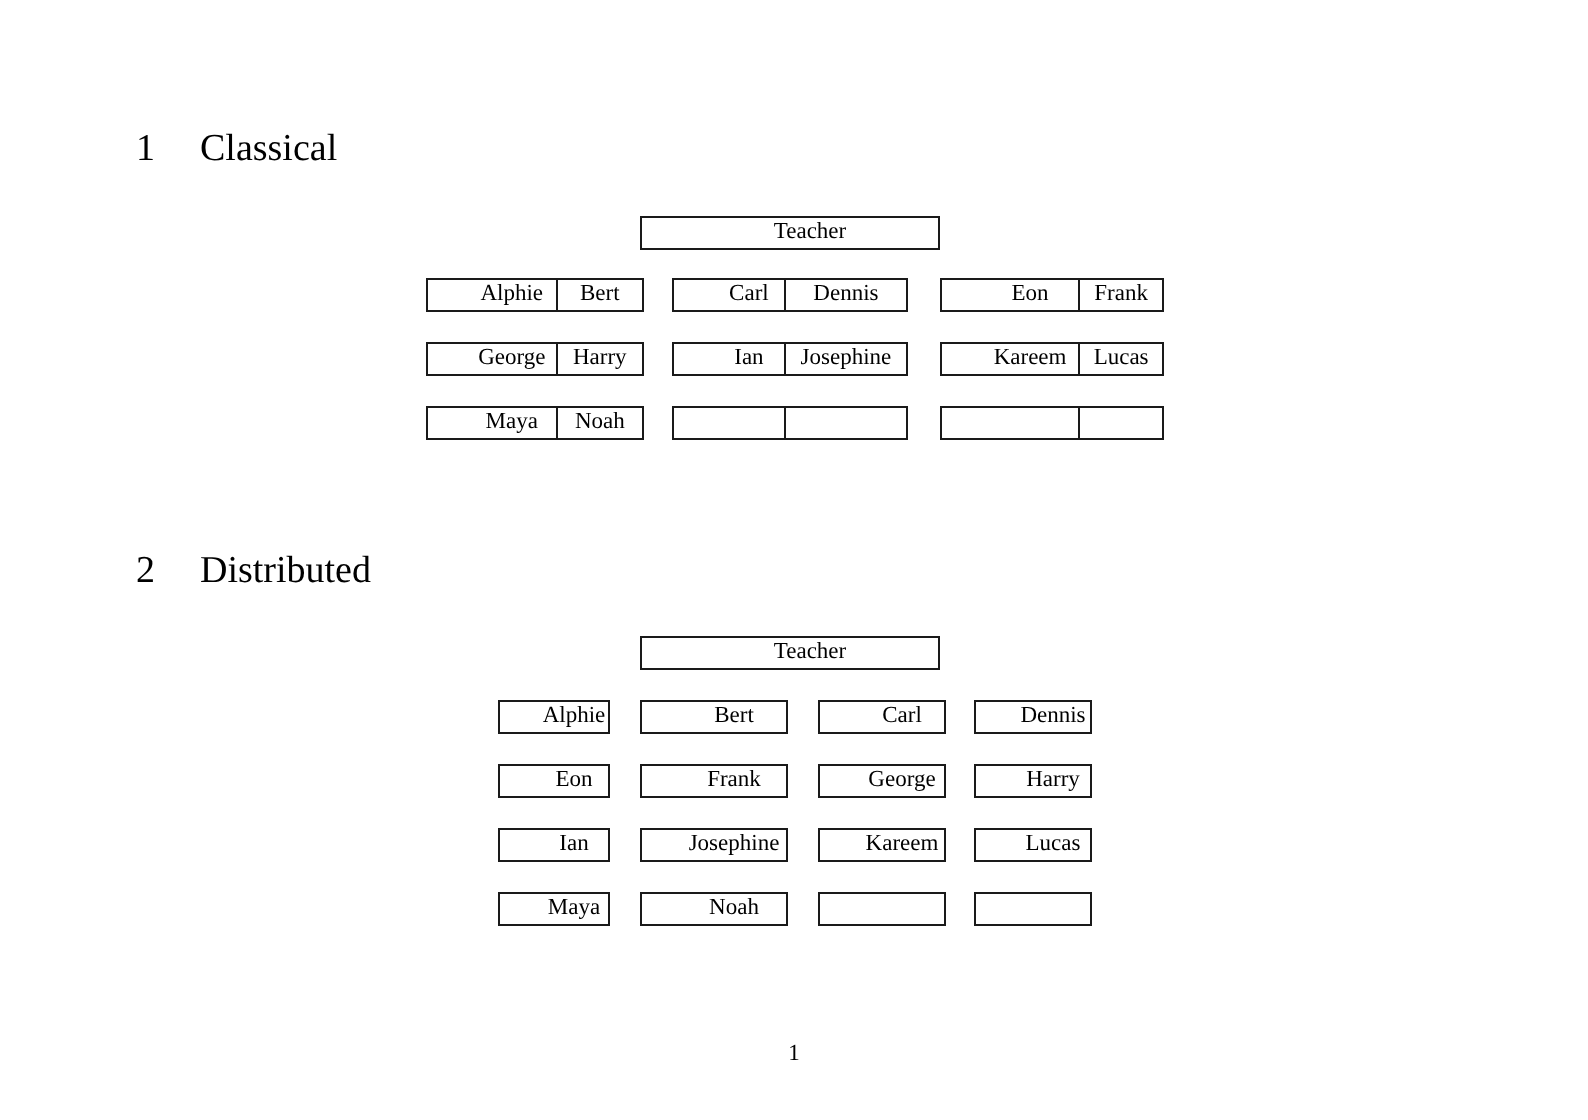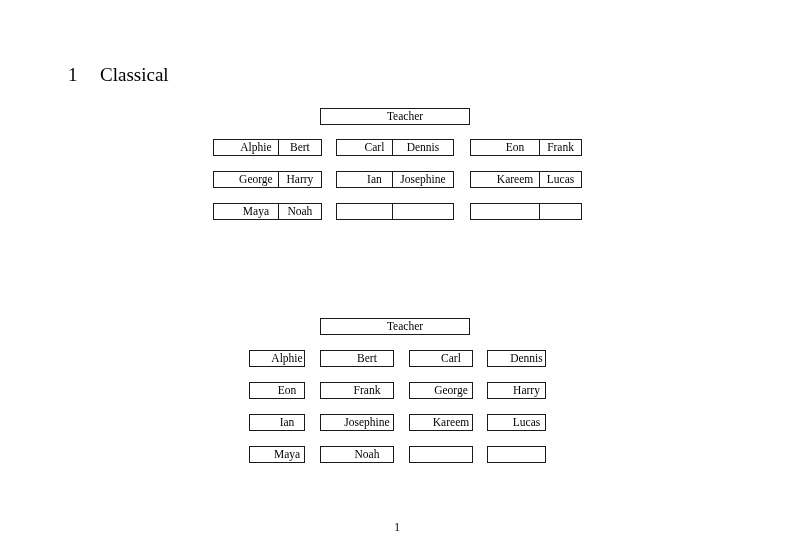--- a/index.html
+++ b/index.html
@@ -142,20 +142,23 @@
   </div>
   <div class="tbl grp-c" style="top:171px;">
     <div class="cell">Kareem</div>
     <div class="cell">Lucas</div>
   </div>
   <div class="tbl grp-c" style="top:203px;">
     <div class="cell"></div>
     <div class="cell"></div>
   </div>
 
+  <div class="section-heading" id="heading-distributed">
+    <span class="sec-num">2</span><span>Distributed</span>
+  </div>
 
   <div class="tbl teacher-bar sec2" style="top:318px;">
     <div class="cell">Teacher</div>
   </div>
 
   <div class="tbl sec2 col-1" style="top:350px;">
     <div class="cell">Alphie</div>
   </div>
   <div class="tbl sec2 col-2" style="top:350px;">
     <div class="cell">Bert</div>

